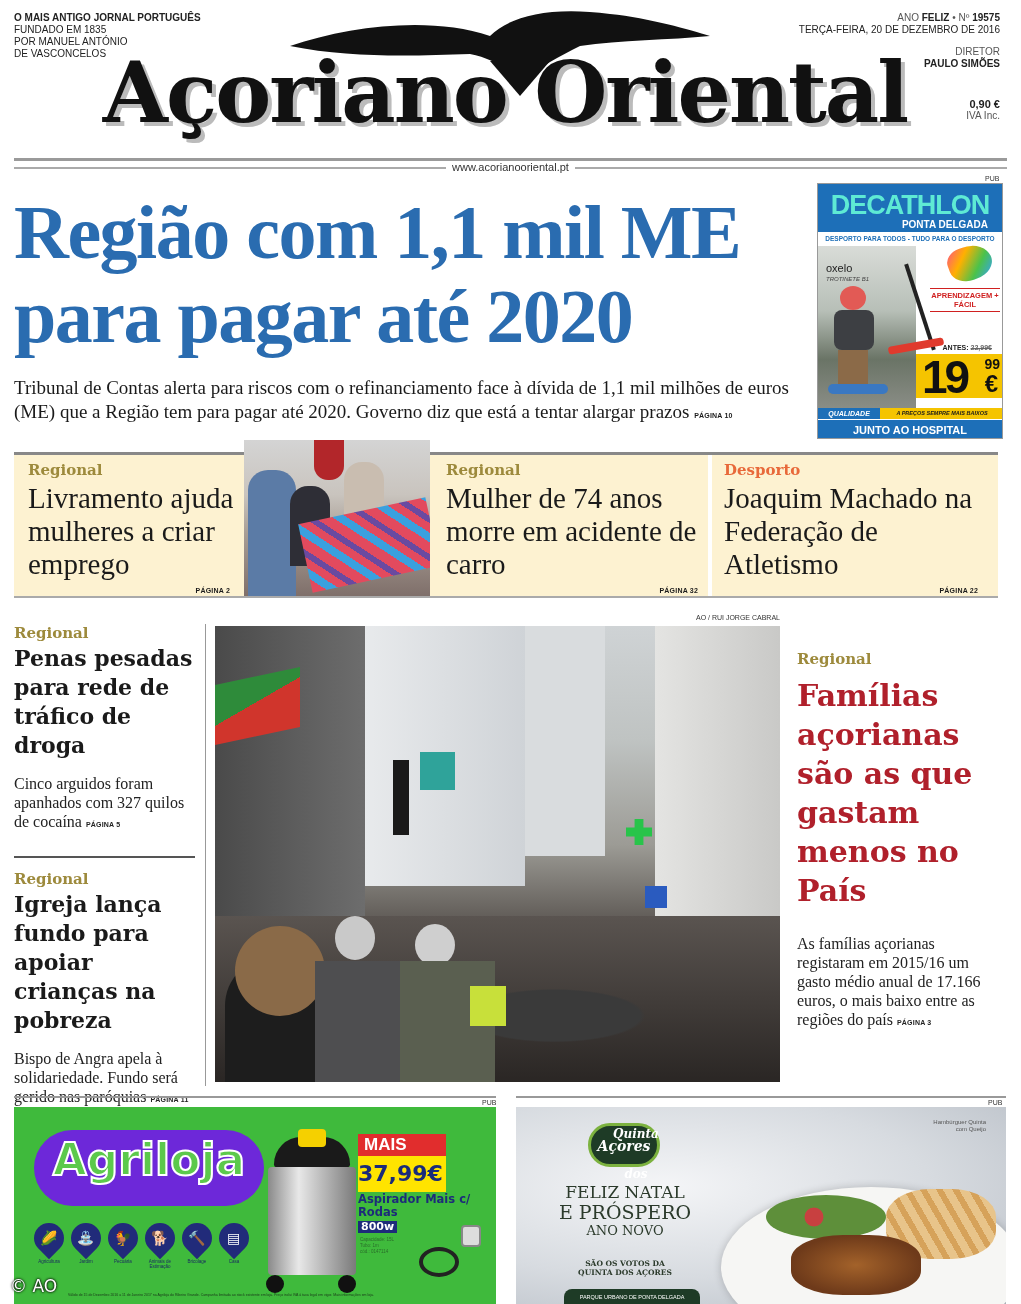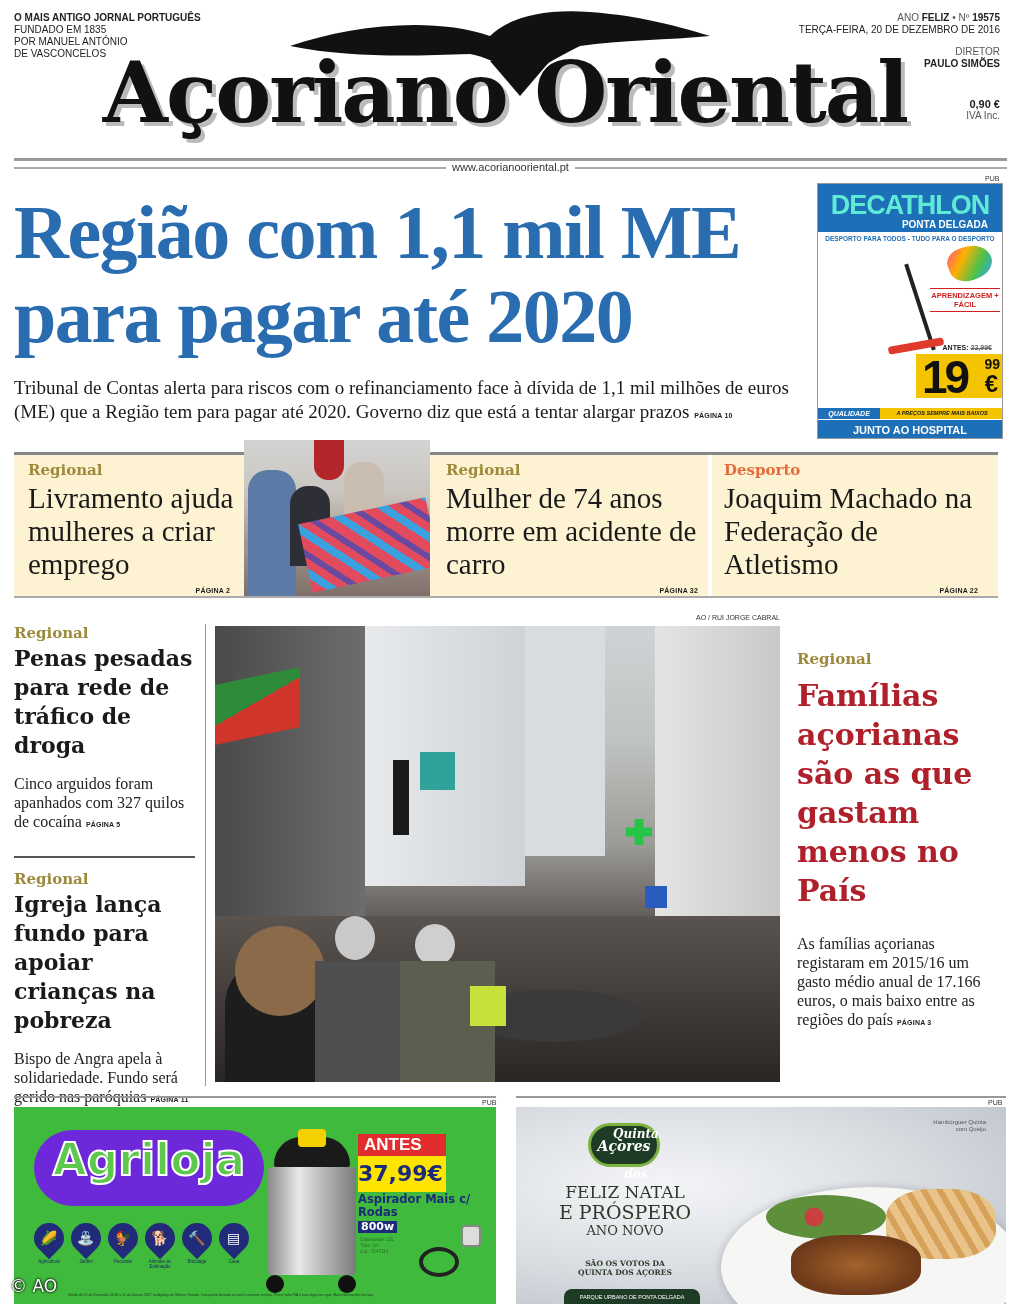--- a/index.html
+++ b/index.html
@@ -165,20 +165,28 @@
   <span>Tribunal de Contas alerta para riscos com o refinanciamento face à dívida de 1,1 mil milhões de euros (ME) que a Região tem para pagar até 2020. Governo diz que está a tentar alargar prazos</span>
   <span class="pg">PÁGINA 10</span>
 </div>
 
 <div class="abs pub" style="left:985px;top:175px">PUB</div>
 <div class="abs deca">
   <div class="brand">DECATHLON</div>
   <div class="loc">PONTA DELGADA</div>
   <div class="body">
     <div class="tag">DESPORTO PARA TODOS - TUDO PARA O DESPORTO</div>
+    <div class="photo">
+      <div class="oxelo">oxelo</div>
+      <div class="trot">TROTINETE B1</div>
+      <div class="kid-head"></div>
+      <div class="kid-body"></div>
+      <div class="kid-legs"></div>
+      <div class="scooter-base"></div>
+    </div>
     <div class="fan"></div>
     <div class="scoot-pole"></div>
     <div class="scoot-red"></div>
     <div class="aprend">APRENDIZAGEM + FÁCIL</div>
     <div class="antes">
       <span>ANTES:</span>
       <s>22,99€</s>
     </div>
     <div class="price">
       <span class="big">19</span>
@@ -313,21 +321,21 @@
         <div class="lbl">Casa</div>
       </div>
   </div>
   <div class="vac">
     <div class="lid"></div>
     <div class="handle"></div>
     <div class="drum"></div>
     <div class="wheel1"></div>
     <div class="wheel2"></div>
   </div>
-  <div class="novo">ANTES</div>
+  <div class="novo">MAIS</div>
   <div class="price">37,99€</div>
   <div class="prod">Aspirador Mais c/ Rodas</div>
   <div class="watt">800w</div>
   <div class="specs">
     <div>Capacidade: 15L</div>
     <div>Tubo: 1m</div>
     <div>cód.: 0147114</div>
   </div>
   <div class="hose"></div>
   <div class="filter"></div>

